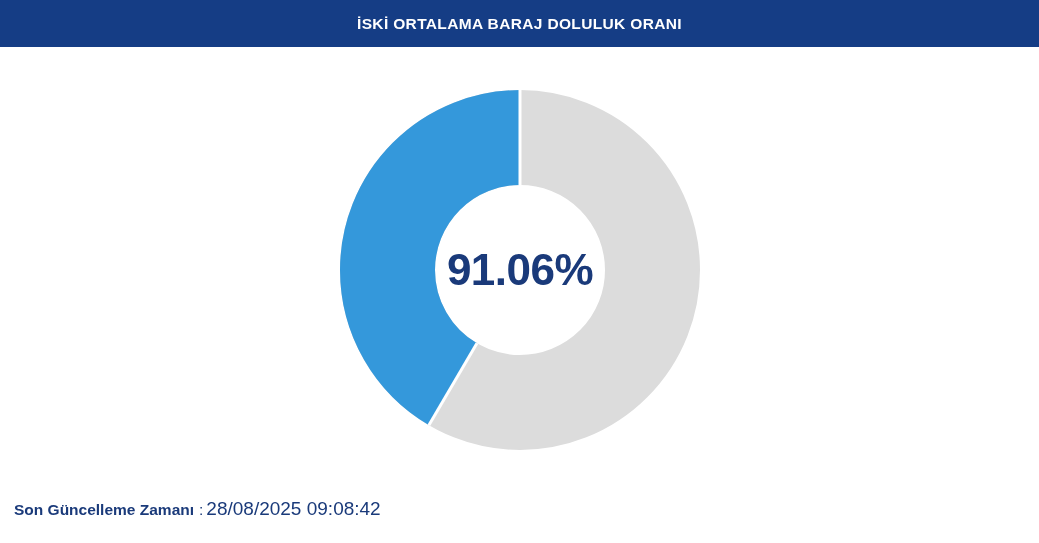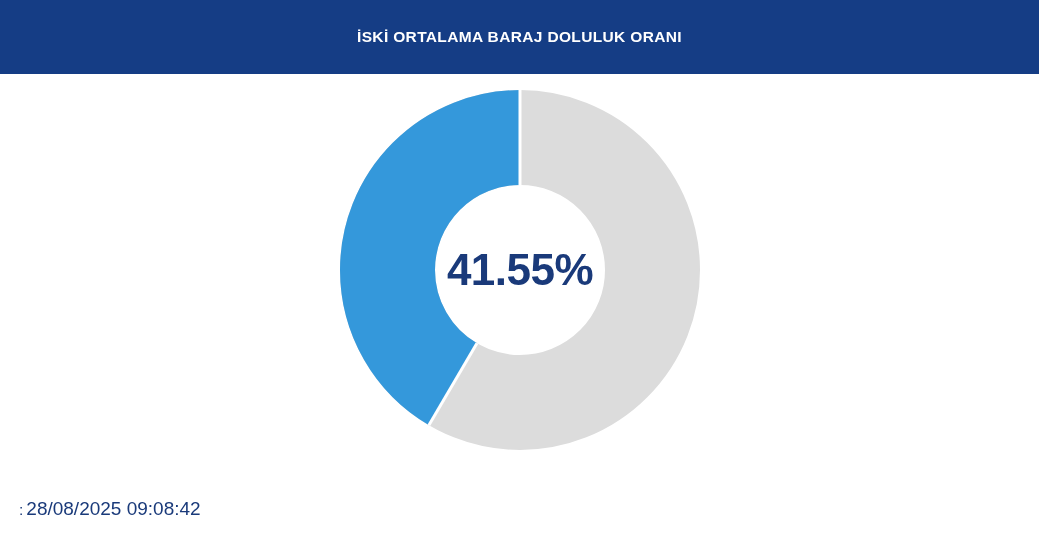--- a/index.html
+++ b/index.html
@@ -14,21 +14,21 @@
     overflow: hidden;
     position: relative;
   }
 
   
   .header-band {
     position: absolute;
     left: 0;
     top: 0;
     width: 1039px;
-    height: 74px;
+    height: 47px;
     background: #153d85;
     display: flex;
     align-items: center;
     justify-content: center;
   }
   .header-title {
     color: #ffffff;
     font-size: 15.5px;
     font-weight: bold;
     letter-spacing: 0.35px;
@@ -116,21 +116,22 @@
     <svg class="donut-svg" viewBox="0 0 360 360">
 
       <circle id="slice-remaining" cx="180" cy="180" r="132.5" fill="none" stroke="#dcdcdc" stroke-width="95" transform="rotate(-90 180 180) scale(1,-1) translate(0,-360)" stroke-dasharray="832.5220532012952 0"></circle>
 
       <circle id="slice-filled" cx="180" cy="180" r="132.5" fill="none" stroke="#3498db" stroke-width="95" transform="rotate(-90 180 180) scale(1,-1) translate(0,-360)" stroke-dasharray="345.91291310513816 832.5220532012952"></circle>
 
       <line id="sep-start" x1="180" y1="95" x2="180" y2="0" stroke="#ffffff" stroke-width="3"></line>
       <line id="sep-end" x1="136.96154137498365" y1="253.2986430923708" x2="88.859734676436" y2="335.2206559603146" stroke="#ffffff" stroke-width="3"></line>
     </svg>
     <div class="donut-center-label">
-      <span>41.55%</span>
+      <span>91.06%</span>
     </div>
   </div>
 </div>
 
 <div class="footer-row">
+  <span class="footer-label">Son Güncelleme Zamanı</span>
   <span class="footer-sep">:</span>
   <span class="footer-value">28/08/2025 09:08:42</span>
 </div>
 
 </body></html>

